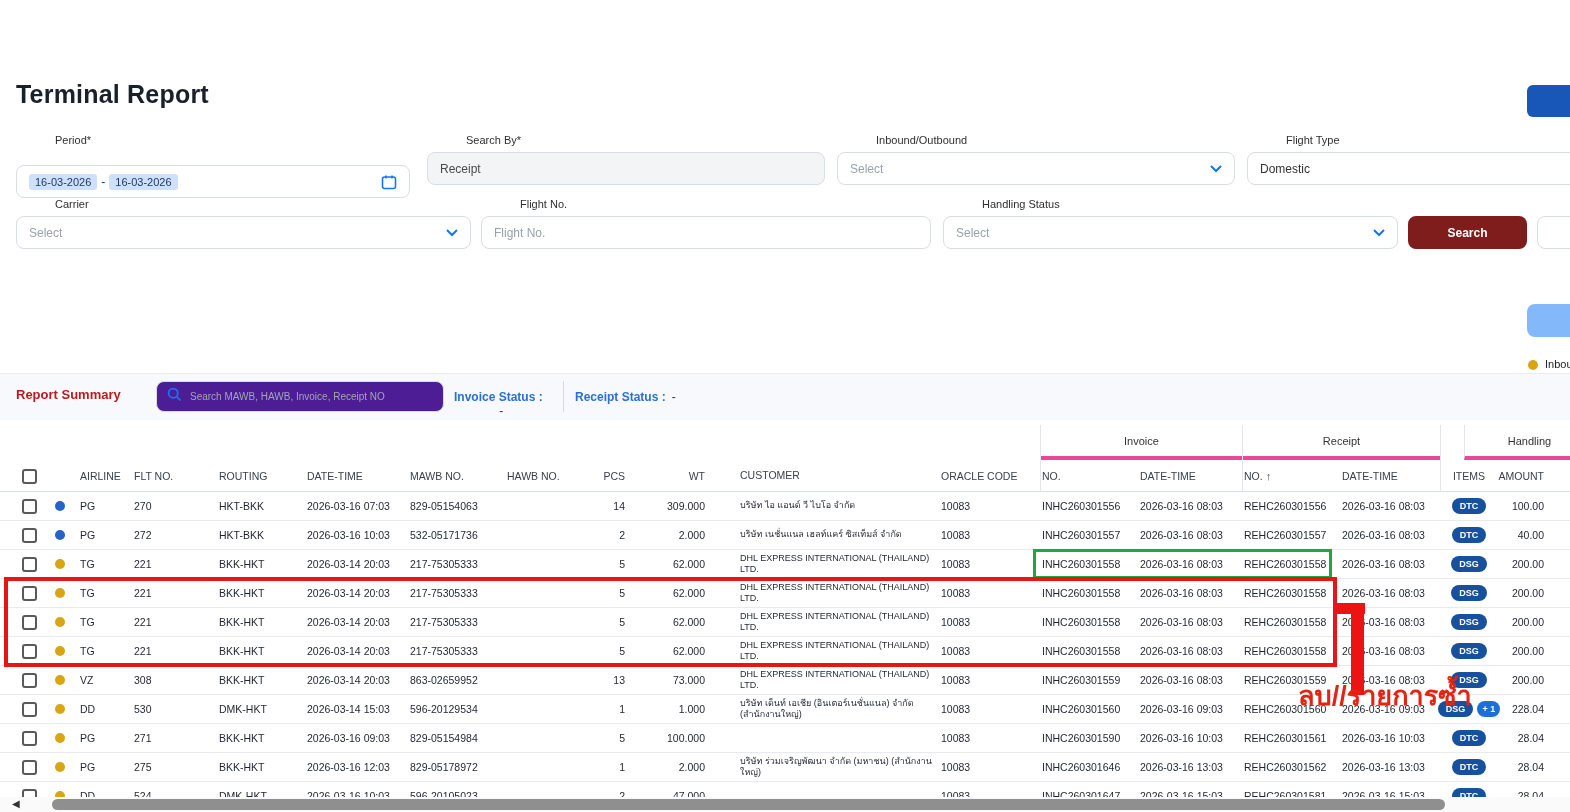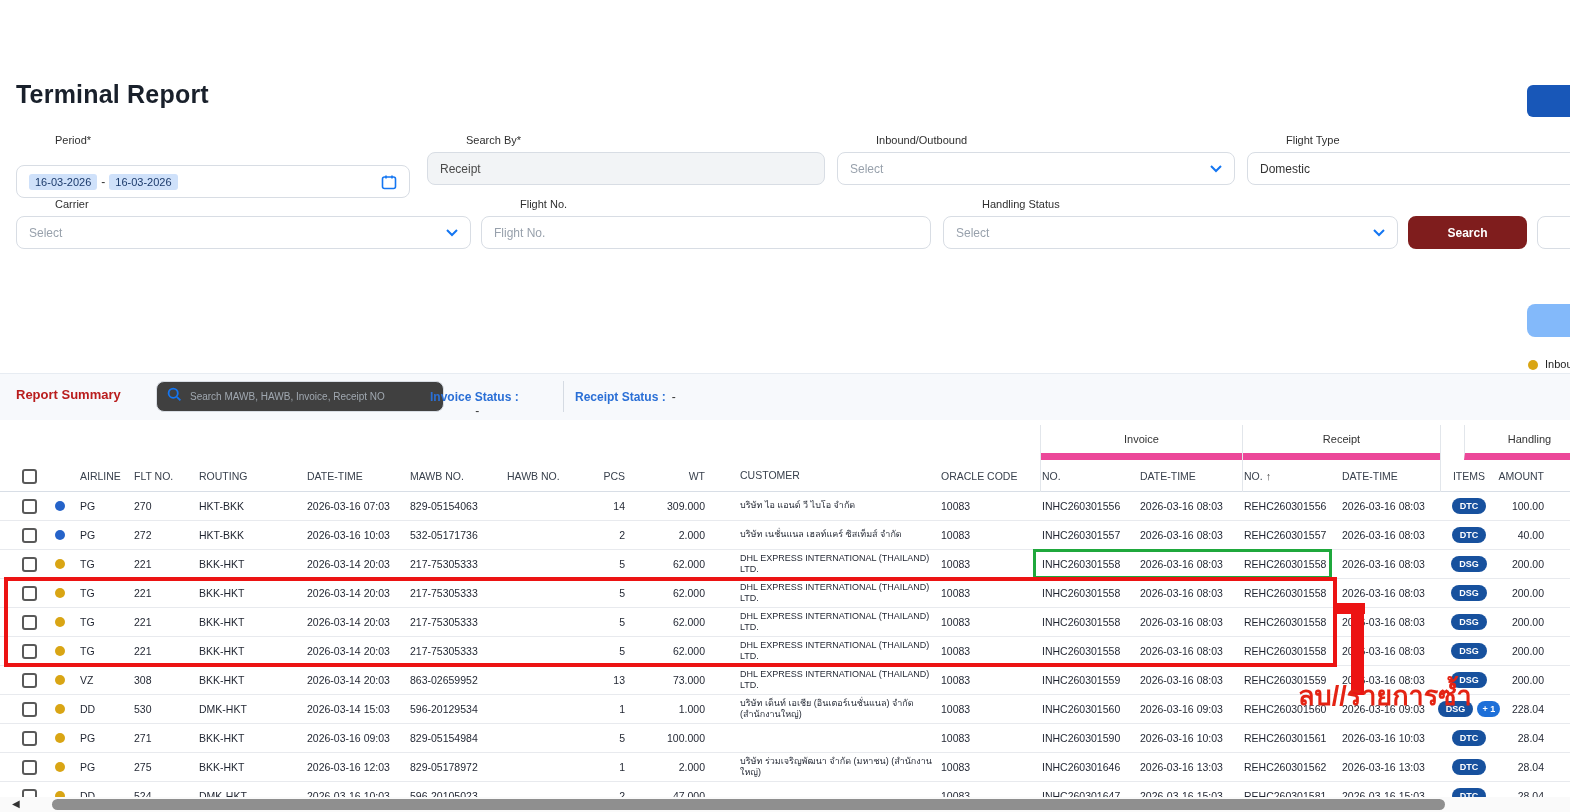--- a/index.html
+++ b/index.html
@@ -24,45 +24,45 @@
   .btn-cut-white{background:#fff;border:1px solid #d8dde4;border-radius:8px;}
   .btn-cut-light{background:#83b9fa;border-radius:8px;}
 
   
   .legend-dot{width:10px;height:10px;border-radius:50%;background:#d9a514;}
   .legend-label{font-size:11px;color:#222;white-space:nowrap;}
 
   
   .summary-bar{left:0;top:373px;width:1570px;height:47px;background:#f7f9fc;border-top:1px solid #e7ecf2;}
   .summary-title{left:16px;top:387px;font-size:13px;font-weight:bold;color:#b91c1c;}
-  .s-search{left:156px;top:381px;width:288px;height:31px;background:#404040;border:1px solid #d8dde4;
+  .s-search{left:156px;top:381px;width:288px;height:31px;background:#4c1d95;border:1px solid #d8dde4;
             border-radius:8px;display:flex;align-items:center;padding:0 10px;gap:8px;}
   .s-search .ph{font-size:10px;color:#a0a8b0;white-space:nowrap;}
   .status-lbl{font-size:12px;font-weight:bold;color:#2a6fd6;white-space:nowrap;}
   .status-val{font-size:12px;color:#333;margin-left:6px;}
   .v-div{border-left:1px solid #d5dbe3;width:0;height:31px;}
 
   
   .tbl-top{left:0;top:425px;width:1570px;height:0;border-top:1px solid #e8edf3;}
   .grp-row{left:0;top:425px;width:1570px;height:35px;background:#fff;}
   .grp-cell{position:absolute;top:0;height:35px;display:flex;align-items:center;justify-content:center;
-            font-size:11px;color:#333;border-left:1px solid #e2e6eb;border-bottom:7px solid #ec4899;}
+            font-size:11px;color:#333;border-left:1px solid #e2e6eb;border-bottom:4px solid #ec4899;}
   .hdr-row{left:0;top:460px;width:1570px;height:32px;background:#fff;border-bottom:1px solid #d8dee6;}
   .hdr-cell{position:absolute;top:0;height:32px;display:flex;align-items:center;
             font-size:10.5px;color:#39414d;white-space:nowrap;}
   .col-sep{position:absolute;top:425px;width:0;height:67px;border-left:1px solid #e2e6eb;}
   #rows{position:absolute;left:0;top:492px;width:1570px;}
   .trow{position:relative;width:1570px;height:29px;border-bottom:1px solid #e8eaee;background:#fff;}
   .cell{position:absolute;top:0;height:100%;display:flex;align-items:center;
         font-size:10.5px;color:#1f2430;white-space:nowrap;overflow:visible;}
   .col-cb{left:18px;width:28px;}
   .col-dot{left:46px;width:28px;}
   .col-airline{left:80px;width:52px;}
   .col-flt{left:134px;width:75px;}
-  .col-routing{left:199px;width:94px;}
+  .col-routing{left:219px;width:94px;}
   .col-dt{left:307px;width:101px;}
   .col-mawb{left:410px;width:95px;}
   .col-hawb{left:507px;width:48px;}
   .col-pcs{left:555px;width:70px;justify-content:flex-end;}
   .col-wt{left:625px;width:80px;justify-content:flex-end;}
   .col-cust{left:740px;width:198px;font-size:9px;line-height:11.5px;white-space:normal;overflow:hidden;}
   .col-oracle{left:941px;width:97px;}
   .col-invno{left:1042px;width:96px;}
   .col-invdt{left:1140px;width:100px;}
   .col-recno{left:1244px;width:96px;}
@@ -168,21 +168,21 @@
   <div class="abs summary-title">Report Summary</div>
   <div class="abs s-search">
     <span>
       <svg width="15" height="15" viewBox="0 0 15 15">
           <circle cx="6.2" cy="6.2" r="4.6" fill="none" stroke="#1476f2" stroke-width="1.8"></circle>
           <line x1="9.8" y1="9.8" x2="13.4" y2="13.4" stroke="#1476f2" stroke-width="1.8"></line>
         </svg>
     </span>
     <span class="ph">Search MAWB, HAWB, Invoice, Receipt NO</span>
   </div>
-  <div class="abs" style="left:430px;top:390px;display:flex;align-items:center;flex-direction:column;">
+  <div class="abs" style="left:454px;top:390px;display:flex;align-items:center;flex-direction:column;">
     <span class="status-lbl">Invoice Status :</span>
     <span class="status-val">-</span>
   </div>
   <div class="abs v-div" style="left:563px;top:381px;"></div>
   <div class="abs" style="left:575px;top:390px;display:flex;align-items:center;">
     <span class="status-lbl">Receipt Status :</span>
     <span class="status-val">-</span>
   </div>
 
   <div class="abs tbl-top"></div>

